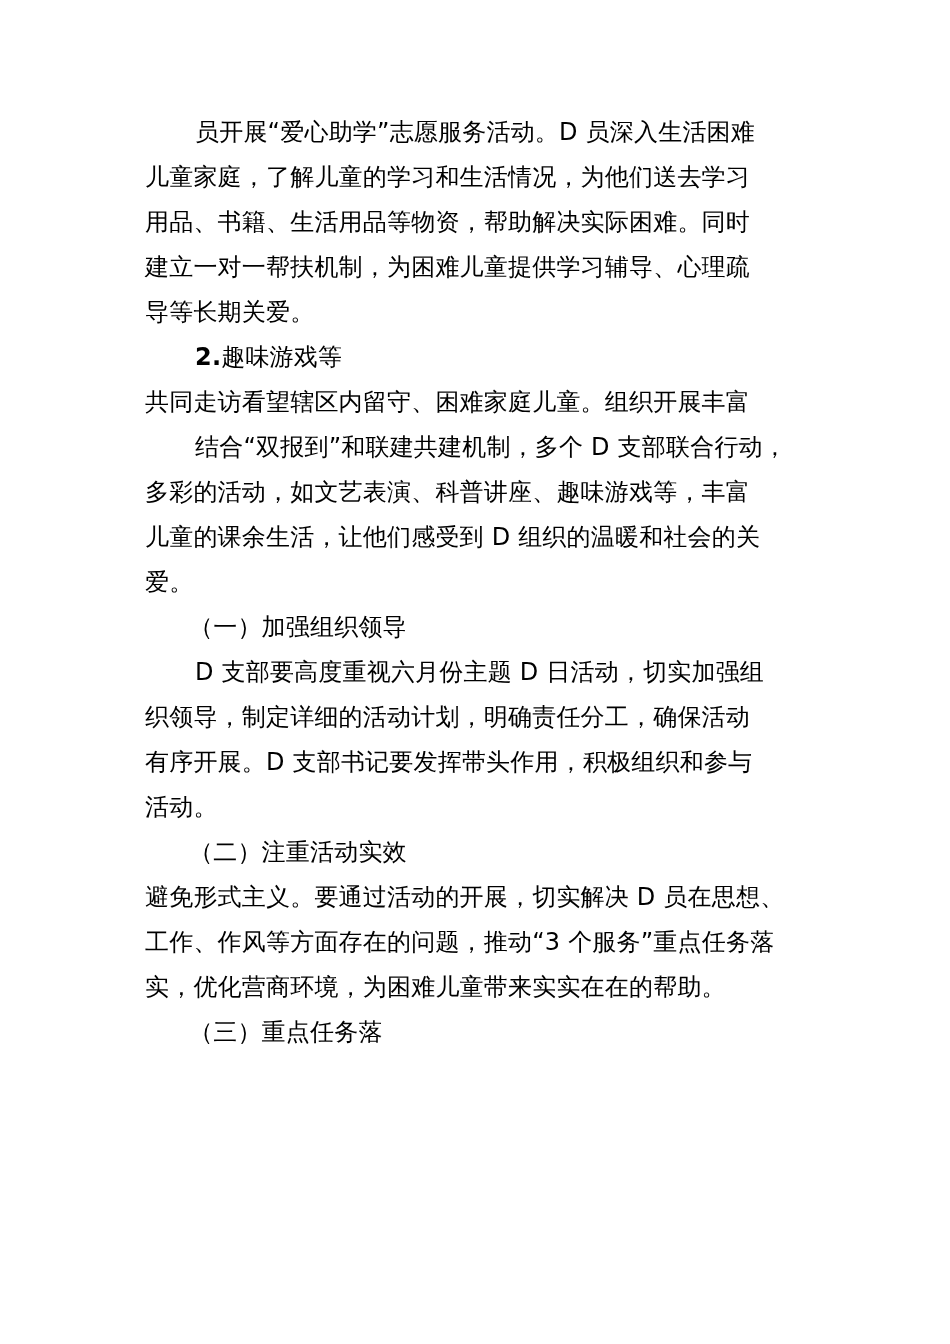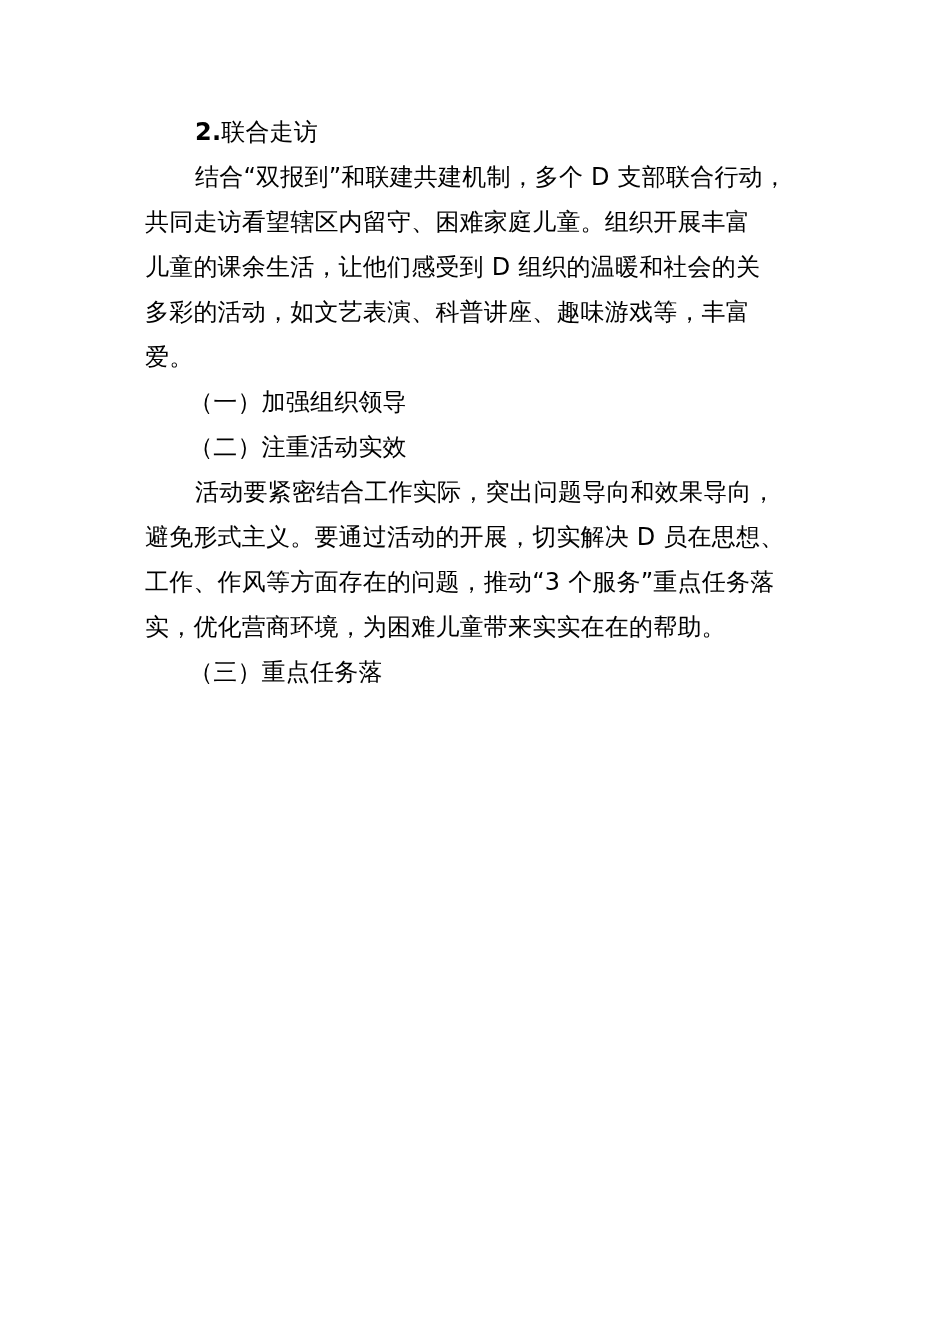--- a/index.html
+++ b/index.html
@@ -33,41 +33,53 @@
     }
     .bold {
       font-weight: bold;
     }
   </style>
 </head>
 <body>
 
 <div class="page">
 
+  <div>
+    <div class="line indent">员开展“爱心助学”志愿服务活动。D 员深入生活困难</div>
+    <div class="line">儿童家庭，了解儿童的学习和生活情况，为他们送去学习</div>
+    <div class="line">用品、书籍、生活用品等物资，帮助解决实际困难。同时</div>
+    <div class="line">建立一对一帮扶机制，为困难儿童提供学习辅导、心理疏</div>
+    <div class="line">导等长期关爱。</div>
+  </div>
 
   <div class="line indent">
-    <span class="bold">2.</span><span>联合走访</span>
+    <span class="bold">2.</span><span>趣味游戏等</span>
   </div>
 
   <div>
+    <div class="line">共同走访看望辖区内留守、困难家庭儿童。组织开展丰富</div>
     <div class="line indent">结合“双报到”和联建共建机制，多个 D 支部联合行动，</div>
-    <div class="line">共同走访看望辖区内留守、困难家庭儿童。组织开展丰富</div>
+    <div class="line">多彩的活动，如文艺表演、科普讲座、趣味游戏等，丰富</div>
     <div class="line">儿童的课余生活，让他们感受到 D 组织的温暖和社会的关</div>
-    <div class="line">多彩的活动，如文艺表演、科普讲座、趣味游戏等，丰富</div>
     <div class="line">爱。</div>
   </div>
 
 
   <div class="line indent" style="padding-left:44px;">（一）加强组织领导</div>
 
+  <div>
+    <div class="line indent">D 支部要高度重视六月份主题 D 日活动，切实加强组</div>
+    <div class="line">织领导，制定详细的活动计划，明确责任分工，确保活动</div>
+    <div class="line">有序开展。D 支部书记要发挥带头作用，积极组织和参与</div>
+    <div class="line">活动。</div>
+  </div>
 
   <div class="line indent" style="padding-left:44px;font-family:Liberation Serif, serif;">（二）注重活动实效</div>
 
   <div>
-    <div class="line indent">活动要紧密结合工作实际，突出问题导向和效果导向，</div>
     <div class="line">避免形式主义。要通过活动的开展，切实解决 D 员在思想、</div>
     <div class="line">工作、作风等方面存在的问题，推动“3 个服务”重点任务落</div>
     <div class="line">实，优化营商环境，为困难儿童带来实实在在的帮助。</div>
   </div>
 
   <div class="line indent" style="padding-left:44px;">（三）重点任务落</div>
 
 
 </div>
 

